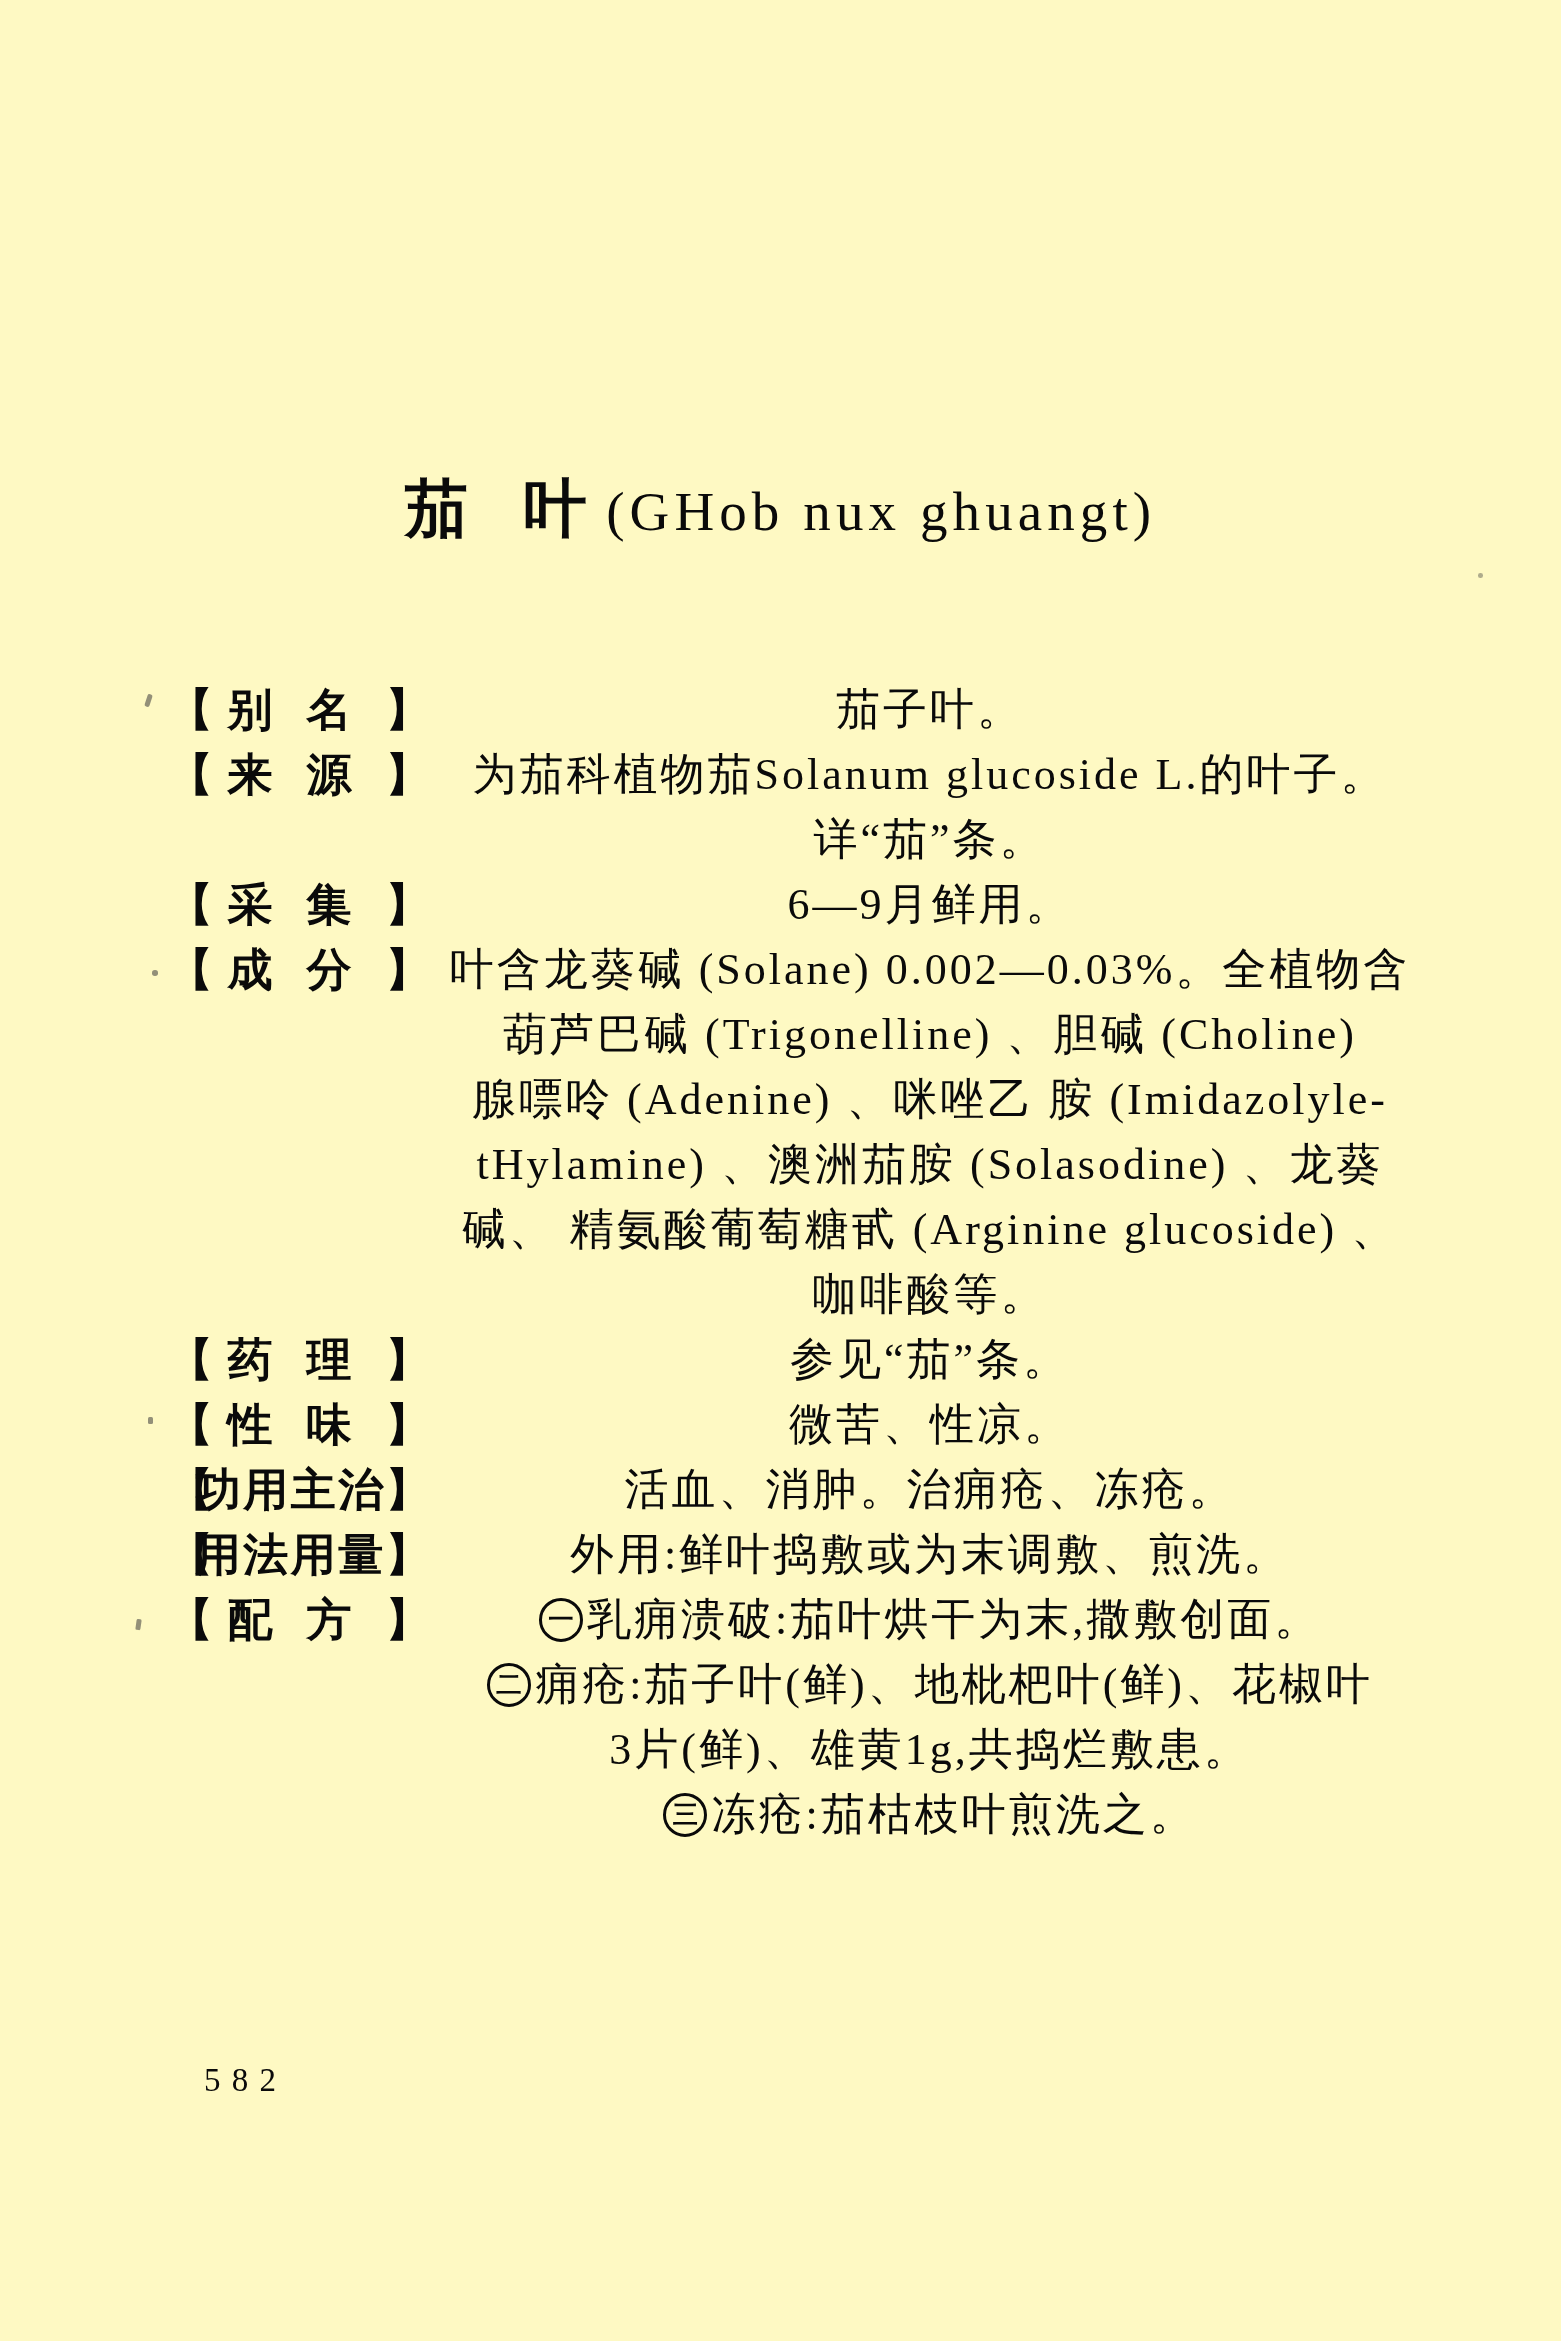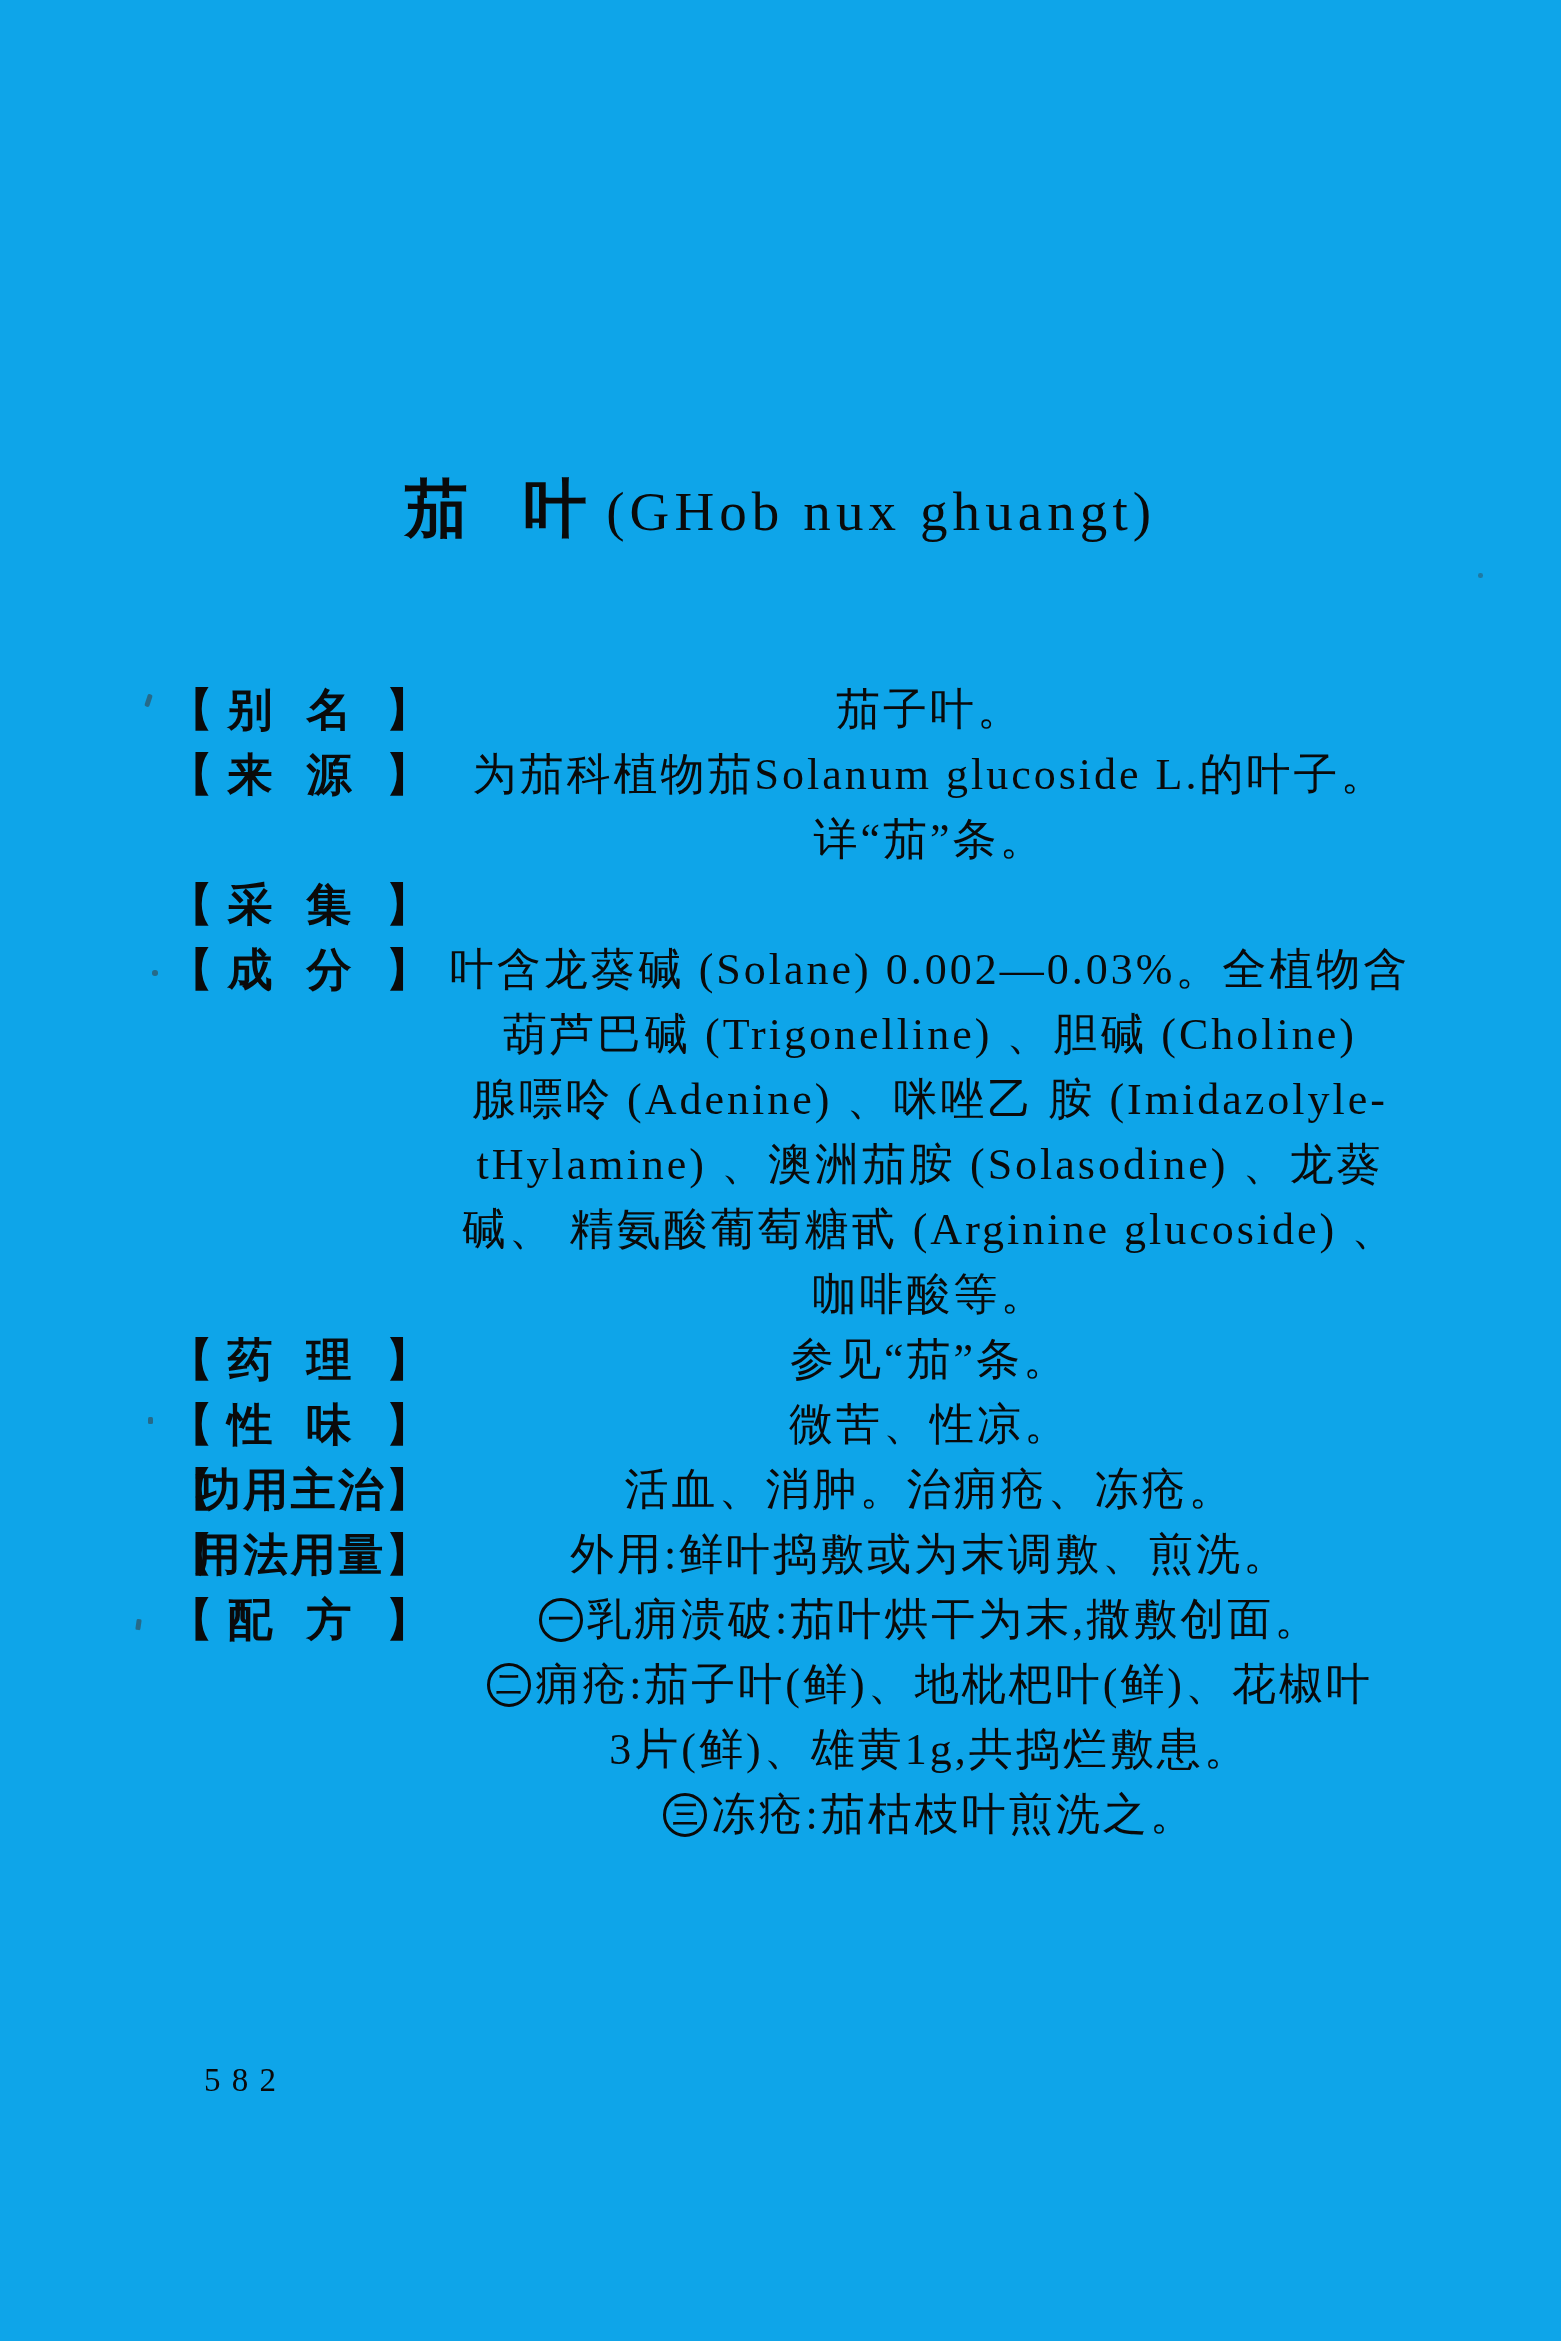--- a/index.html
+++ b/index.html
@@ -1,19 +1,19 @@
 <!DOCTYPE html>
 <html style="font-size:8.1px"><head>
 <meta charset="utf-8">
 <style>
   html,body{margin:0;padding:0;background:#ffffff;}
   .page{
     position:relative;
     width:1561px;height:2342px;
-    background:#0ea5e9;
+    background:#fef9c3;
     color:#0a0a0a;
     font-family:"Liberation Serif","DejaVu Serif",serif;
     overflow:hidden;
   }
   
   .title{
     position:absolute;
     top:466px;left:0;width:1561px;
     text-align:center;
     white-space:nowrap;
@@ -127,20 +127,23 @@
       </div>
     </div>
 
     <div class="entry">
       <div class="label">
         <span class="br">【</span>
           <span class="ch">采</span>
           <span class="ch">集</span>
           <span class="br">】</span>
       </div>
+      <div class="content">
+        <div class="line">6—9月鲜用。</div>
+      </div>
     </div>
 
     <div class="entry">
       <div class="label">
         <span class="br">【</span>
           <span class="ch">成</span>
           <span class="ch">分</span>
           <span class="br">】</span>
       </div>
       <div class="content">

